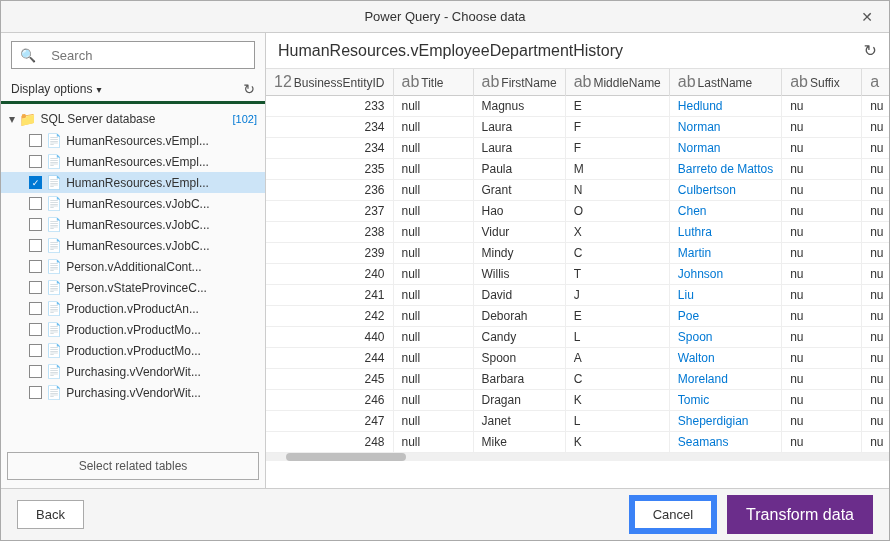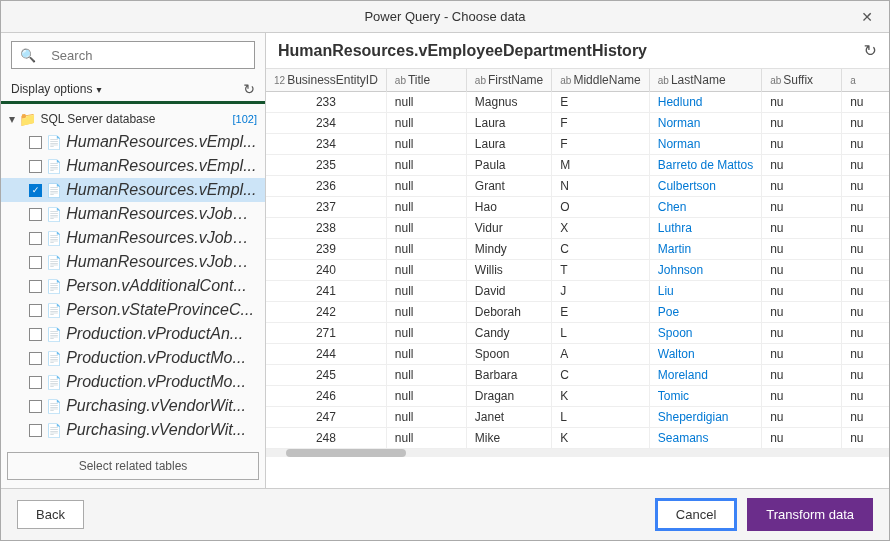--- a/index.html
+++ b/index.html
@@ -137,21 +137,21 @@
       border: 1px solid #888;
       background: #fff;
       display: inline-flex;
       align-items: center;
       justify-content: center;
       font-size: 9px;
       flex-shrink: 0;
     }
     .checkbox.checked { background: #0078d4; border-color: #0078d4; color: #fff; }
     .table-icon { font-size: 13px; color: #555; flex-shrink: 0; }
-    .item-label { font-size: 16px; color: #333; overflow: hidden; text-overflow: ellipsis; white-space: nowrap; font-style: italic; }
+    .item-label { font-size: 12px; color: #333; overflow: hidden; text-overflow: ellipsis; white-space: nowrap; }
     .select-related-btn {
       margin: 8px 6px;
       padding: 6px 12px;
       background: transparent;
       border: 1px solid #aaa;
       color: #555;
       font-size: 12px;
       cursor: not-allowed;
       text-align: center;
     }
@@ -165,21 +165,21 @@
     .table-header-bar {
       display: flex;
       align-items: center;
       justify-content: space-between;
       padding: 8px 12px;
       border-bottom: 1px solid #e0e0e0;
     }
     .table-title {
       font-size: 16px;
       color: #333;
-      font-weight: 700;
+      font-weight: 400;
     }
     .refresh-icon {
       font-size: 16px;
       color: #555;
       cursor: pointer;
     }
     .data-table-wrapper {
       flex: 1;
       overflow: auto;
       position: relative;
@@ -197,33 +197,33 @@
       padding: 4px 8px;
       font-size: 12px;
       font-weight: 400;
       color: #444;
       border-right: 1px solid #ddd;
       white-space: nowrap;
       text-align: left;
       min-width: 80px;
     }
     .col-type {
-      font-size: 10px;
+      font-size: 16px;
       color: #777;
       margin-right: 2px;
     }
     .data-table td {
       padding: 3px 8px;
       font-size: 12px;
       color: #333;
       border-bottom: 1px solid #eee;
       border-right: 1px solid #eee;
       white-space: nowrap;
     }
-    .data-table td.num { text-align: center; margin-top: 12px; }
+    .data-table td.num { text-align: right; margin-top: 12px; }
     .data-table td.link { color: #0078d4; }
     
     .footer {
       display: flex;
       align-items: center;
       justify-content: space-between;
       padding: 14px 16px;
       border-top: 1px solid #ccc;
       background: #f5f5f5;
       height: 52px;
@@ -233,32 +233,32 @@
       background: #fff;
       border: 1px solid #aaa;
       color: #333;
       font-size: 13px;
       cursor: pointer;
     }
     .footer-right { display: flex; gap: 10px; }
     .btn-cancel {
       padding: 6px 18px;
       background: #fff;
-      border: 3px solid #3b82f6;
+      border: 6px solid #3b82f6;
       color: #333;
       font-size: 13px;
       cursor: pointer;
       margin-left: 16px;
     }
     .btn-transform {
       padding: 6px 18px;
       background: #6b2d8b;
       border: 1px solid #6b2d8b;
       color: #fff;
-      font-size: 13px;
+      font-size: 16px;
       cursor: pointer;
       font-weight: 500;
     }
     .chevron-down { font-size: 10px; }
     .expand-arrow { font-size: 12px; color: #555; }
     .scrollbar-outer {
       display: flex;
       flex-direction: row;
       height: 8px;
       background: #f0f0f0;
@@ -492,21 +492,21 @@
               <tr>
                 <td class="num">242</td>
                 <td class="">null</td>
                 <td class="">Deborah</td>
                 <td class="">E</td>
                 <td class="link">Poe</td>
                 <td class="">nu</td>
                 <td>nu</td>
               </tr>
               <tr>
-                <td class="num">271</td>
+                <td class="num">440</td>
                 <td class="">null</td>
                 <td class="">Candy</td>
                 <td class="">L</td>
                 <td class="link">Spoon</td>
                 <td class="">nu</td>
                 <td>nu</td>
               </tr>
               <tr>
                 <td class="num">244</td>
                 <td class="">null</td>

